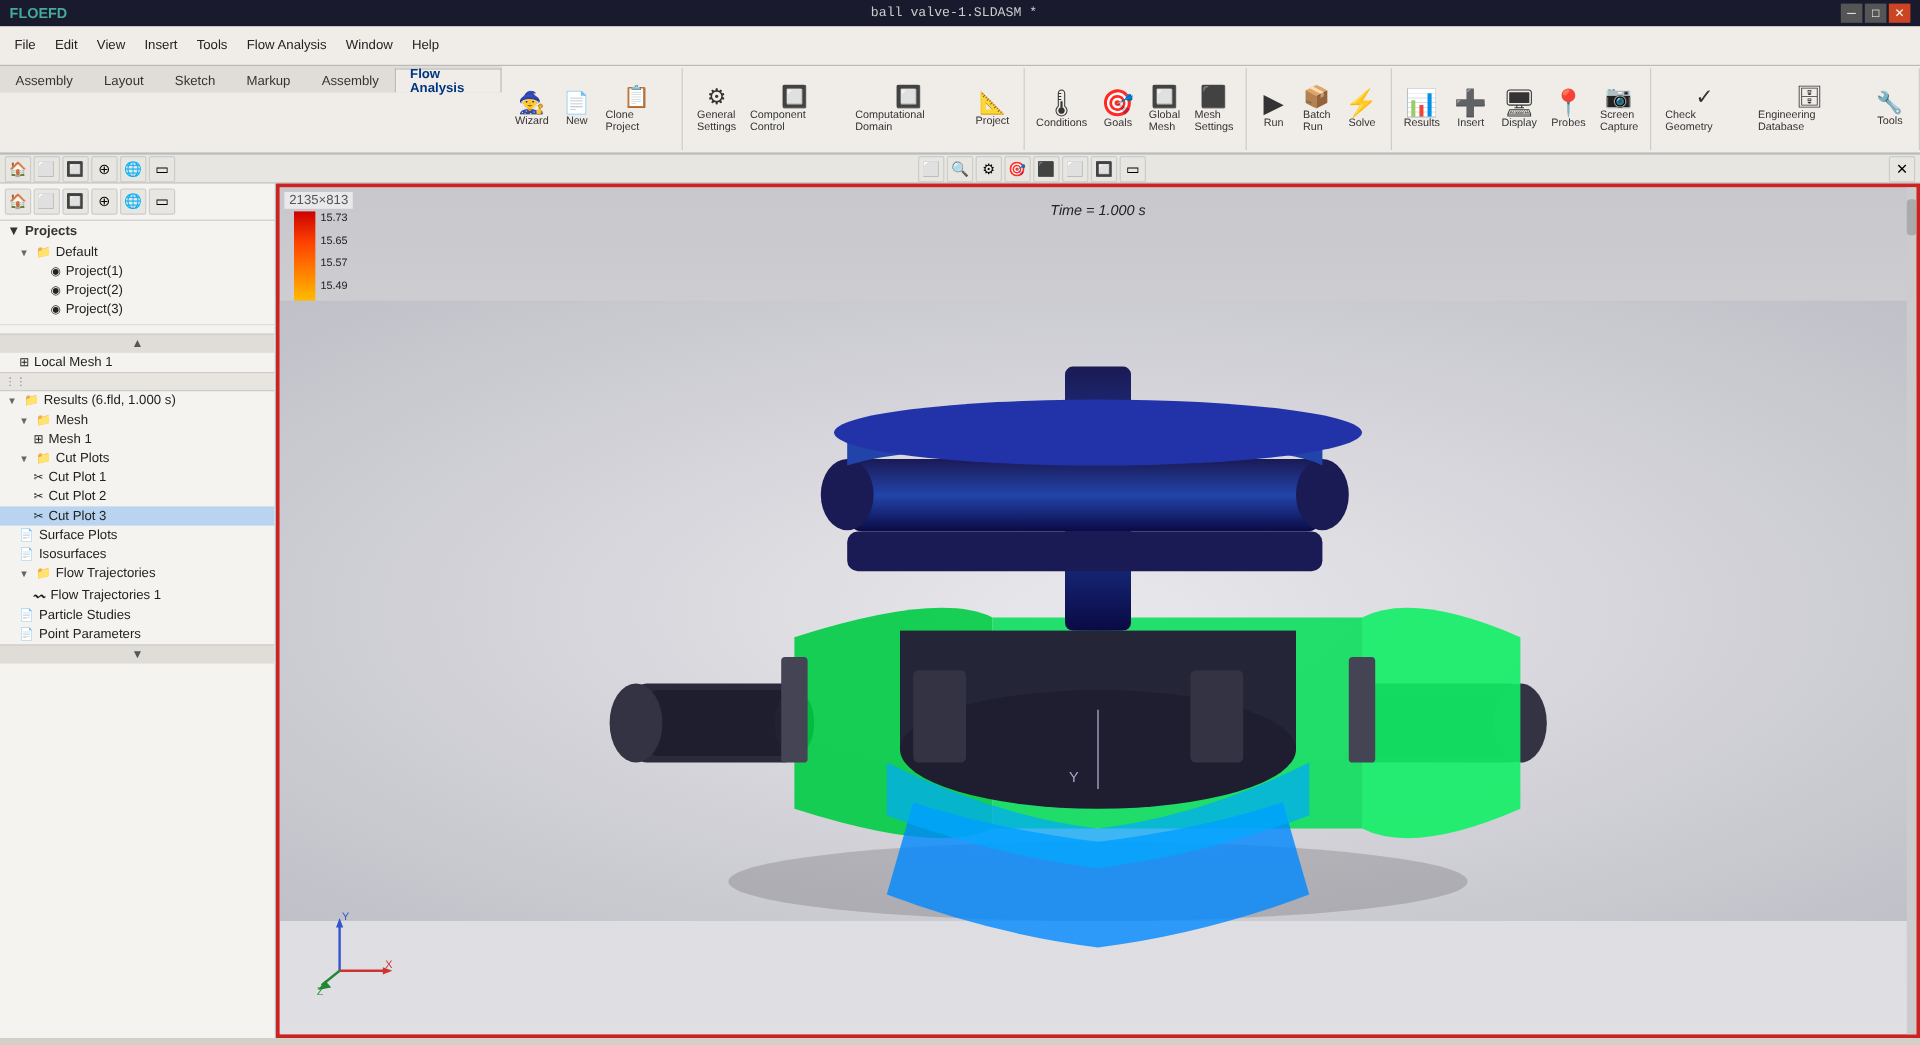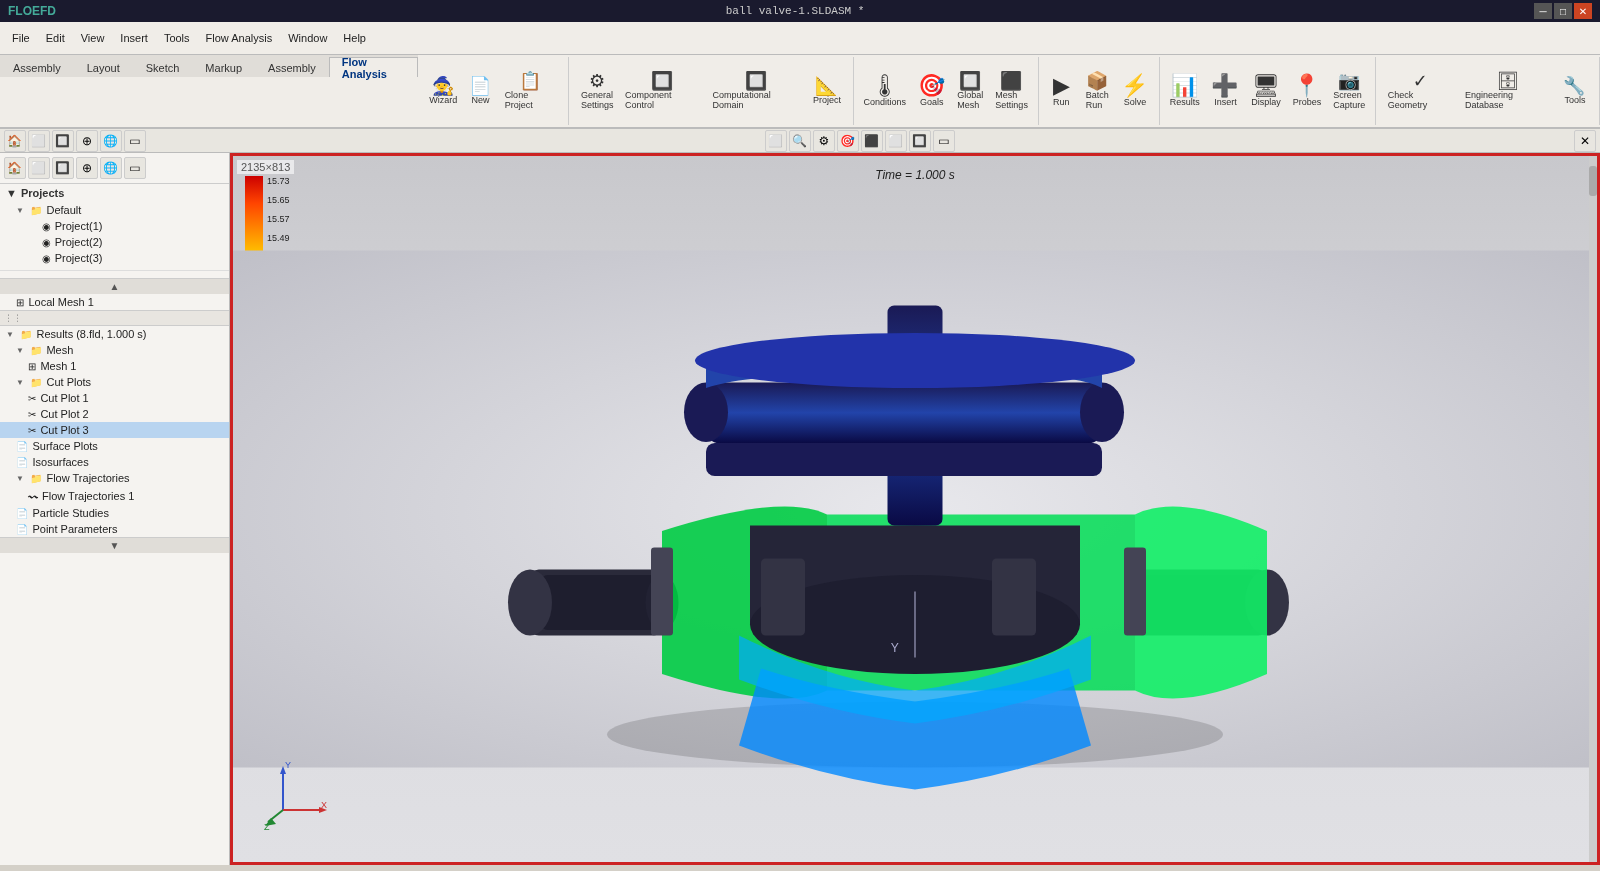--- a/index.html
+++ b/index.html
@@ -495,21 +495,21 @@
         <span>Local Mesh 1</span>
       </div>
 
       <div style="display:flex;align-items:center;border-top:1px solid #ccc;border-bottom:1px solid #ccc;background:#e8e5e0;padding:2px 4px;">
         <span style="font-size:9px;color:#888;">⋮⋮</span>
       </div>
 
       <div class="tree-item">
         <span class="tree-expand">▼</span>
         <span class="tree-icon">📁</span>
-        <span>Results (8.fld, 1.000 s)</span>
+        <span>Results (6.fld, 1.000 s)</span>
       </div>
       <div class="tree-item tree-indent-1">
         <span class="tree-expand">▼</span>
         <span class="tree-icon">📁</span>
         <span>Mesh</span>
       </div>
       <div class="tree-item tree-indent-2">
         <span class="tree-icon">⊞</span>
         <span>Mesh 1</span>
       </div>

